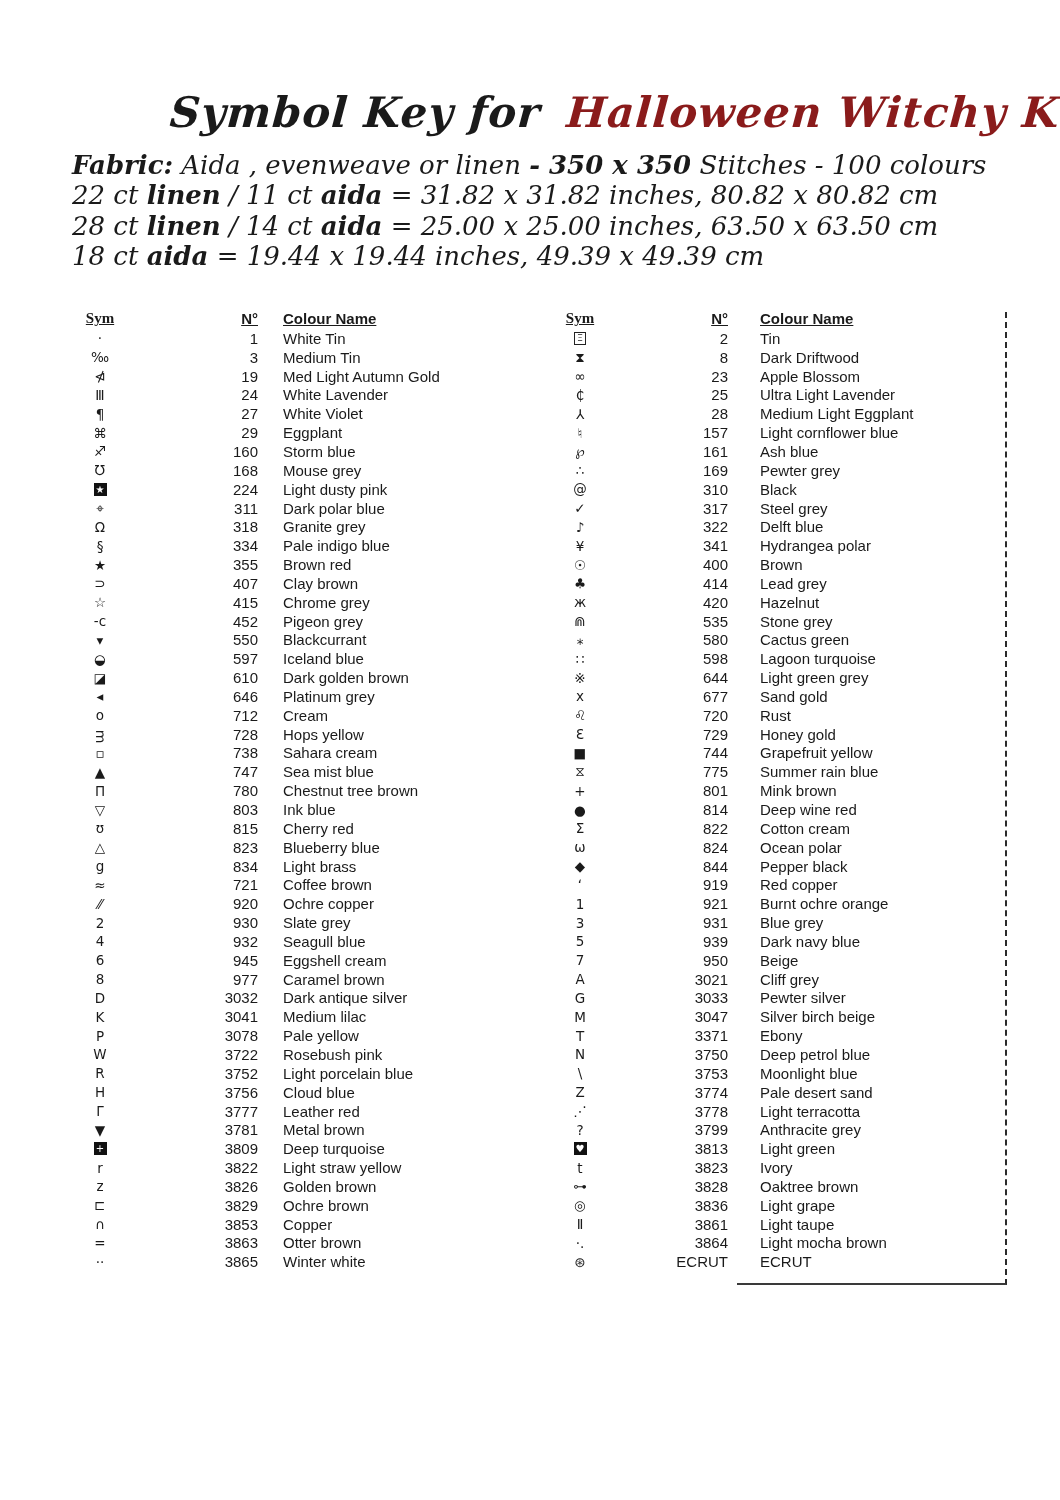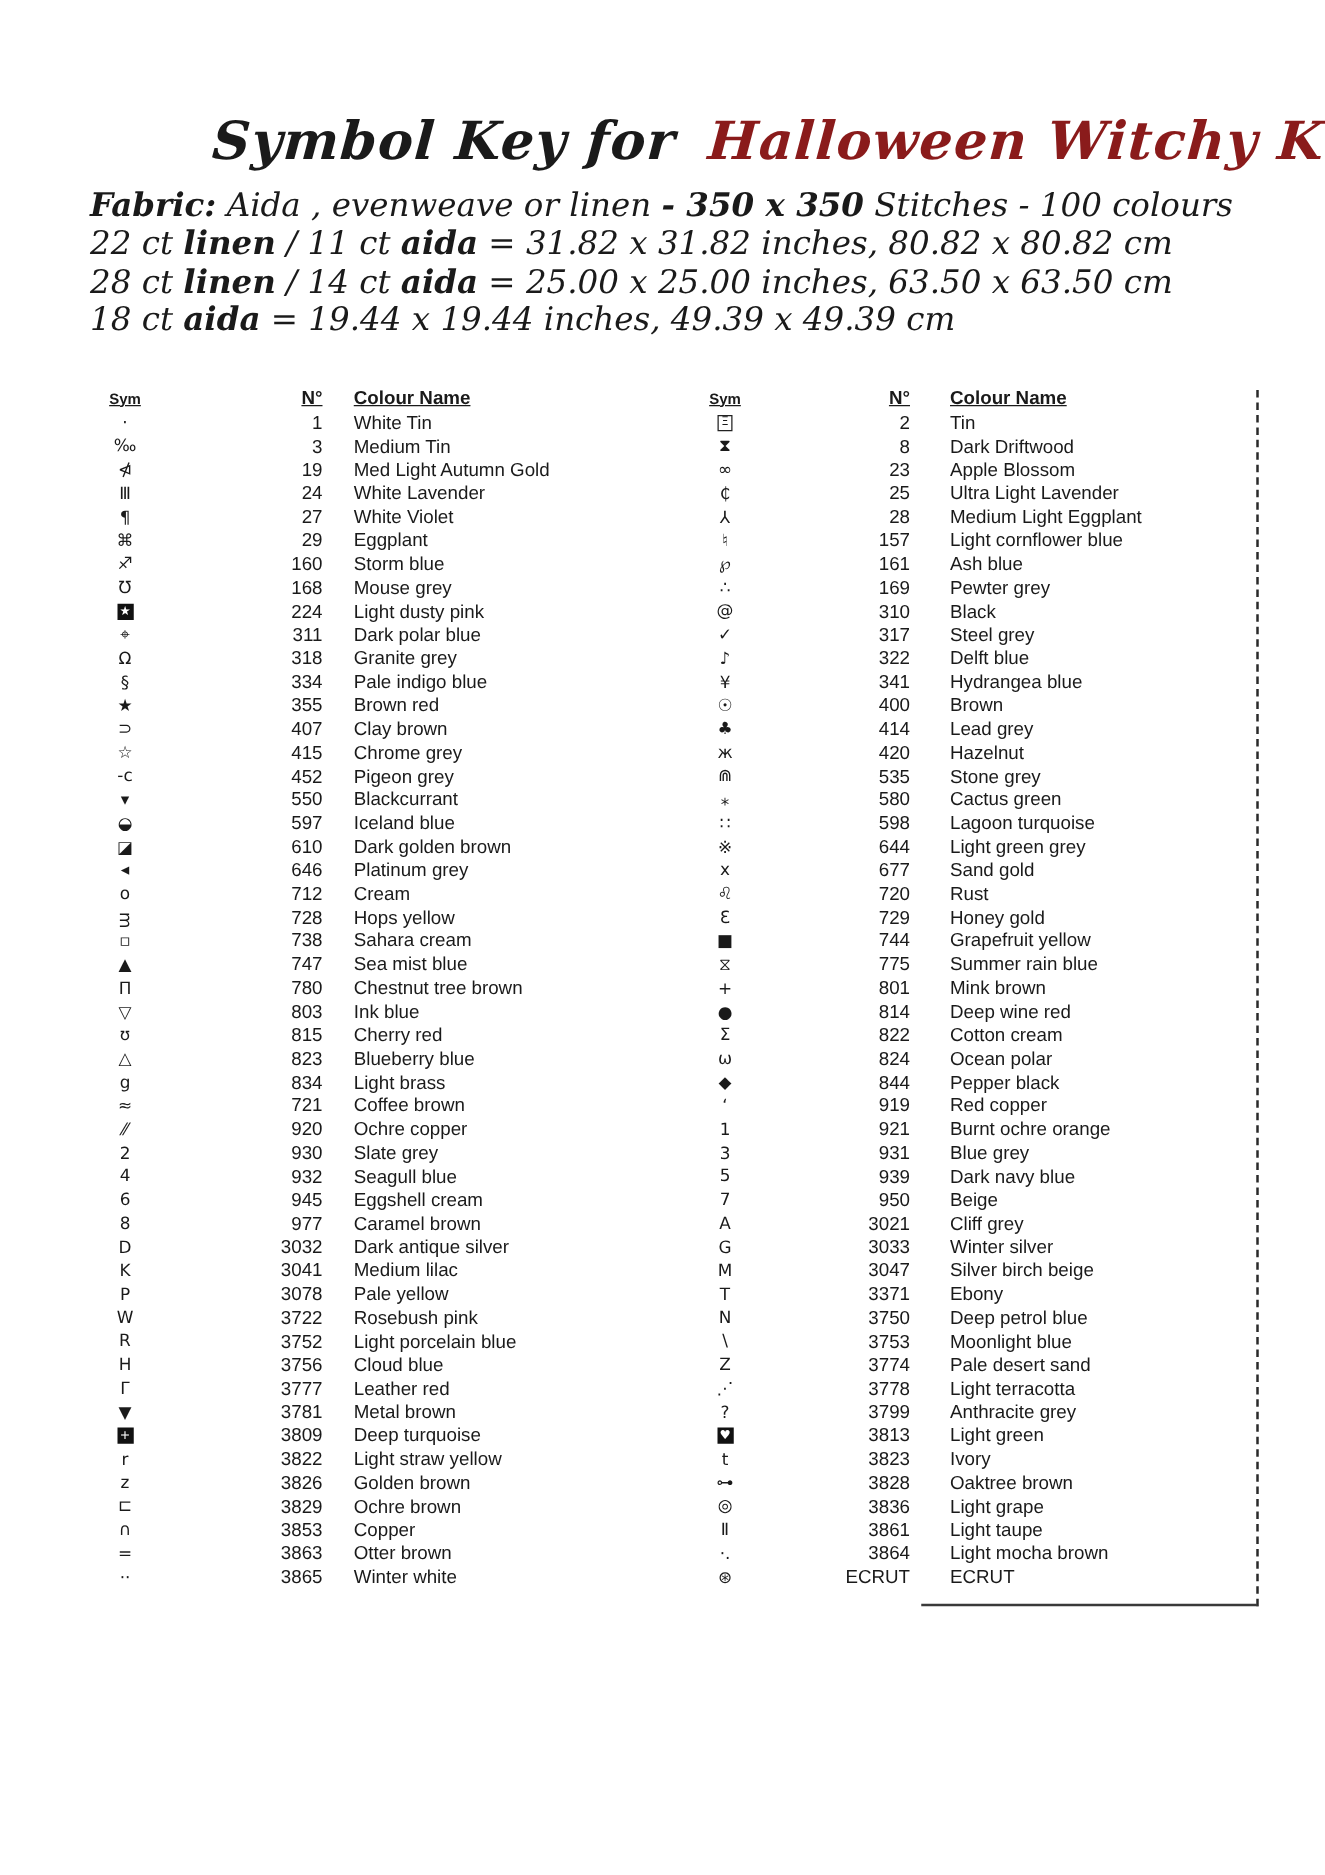--- a/index.html
+++ b/index.html
@@ -25,21 +25,21 @@
   #keycol-right{left:540px;width:460px;}
   .krow{display:flex;align-items:center;height:18.85px;font-size:15px;}
   .krow .sym{width:80px;text-align:center;font-family:"DejaVu Sans",sans-serif;
              font-size:13.5px;display:flex;justify-content:center;align-items:center;}
   .krow .num{width:118px;text-align:right;}
   #keycol-right .krow .num{width:108px;}
   .krow .name{margin-left:25px;text-align:left;}
   #keycol-right .krow .name{margin-left:32px;}
   .khead{height:21px;font-weight:bold;}
   .khead span{text-decoration:underline;}
-  .khead .sym{font-family:Liberation Sans, sans-serif;font-size:12px;}
+  .khead .sym{font-family:Liberation Serif, serif;font-size:15px;}
 
   .sym-inverse{background:#111;color:#fff;width:13px;height:13px;
                display:inline-flex;align-items:center;justify-content:center;
                font-size:10px;line-height:13px;}
   .sym-frame{border:1.5px solid #222;display:inline-flex;align-items:center;justify-content:center;
              font-size:9.5px;line-height:10px;padding:0 1.5px;height:11px;}
 
   
   #frame-edge{position:absolute;left:737px;top:312px;width:268px;height:971px;
               border-right:2.5px dashed #2a2a2a;border-bottom:2px solid #3a3a3a;}
@@ -502,21 +502,21 @@
           <span>♪</span>
         </div>
         <div class="num">322</div>
         <div class="name">Delft blue</div>
       </div>
       <div class="krow">
         <div class="sym">
           <span>¥</span>
         </div>
         <div class="num">341</div>
-        <div class="name">Hydrangea blue</div>
+        <div class="name">Hydrangea polar</div>
       </div>
       <div class="krow">
         <div class="sym">
           <span>☉</span>
         </div>
         <div class="num">400</div>
         <div class="name">Brown</div>
       </div>
       <div class="krow">
         <div class="sym">
@@ -670,21 +670,21 @@
           <span>A</span>
         </div>
         <div class="num">3021</div>
         <div class="name">Cliff grey</div>
       </div>
       <div class="krow">
         <div class="sym">
           <span>G</span>
         </div>
         <div class="num">3033</div>
-        <div class="name">Winter silver</div>
+        <div class="name">Pewter silver</div>
       </div>
       <div class="krow">
         <div class="sym">
           <span>M</span>
         </div>
         <div class="num">3047</div>
         <div class="name">Silver birch beige</div>
       </div>
       <div class="krow">
         <div class="sym">

